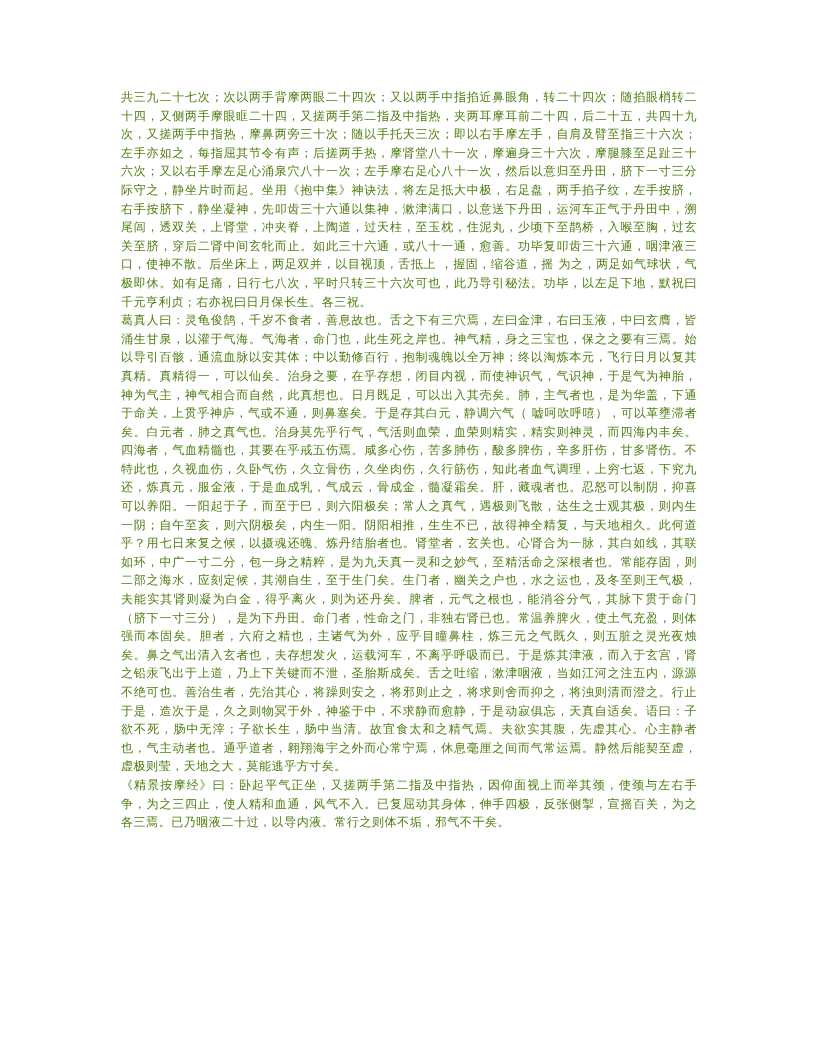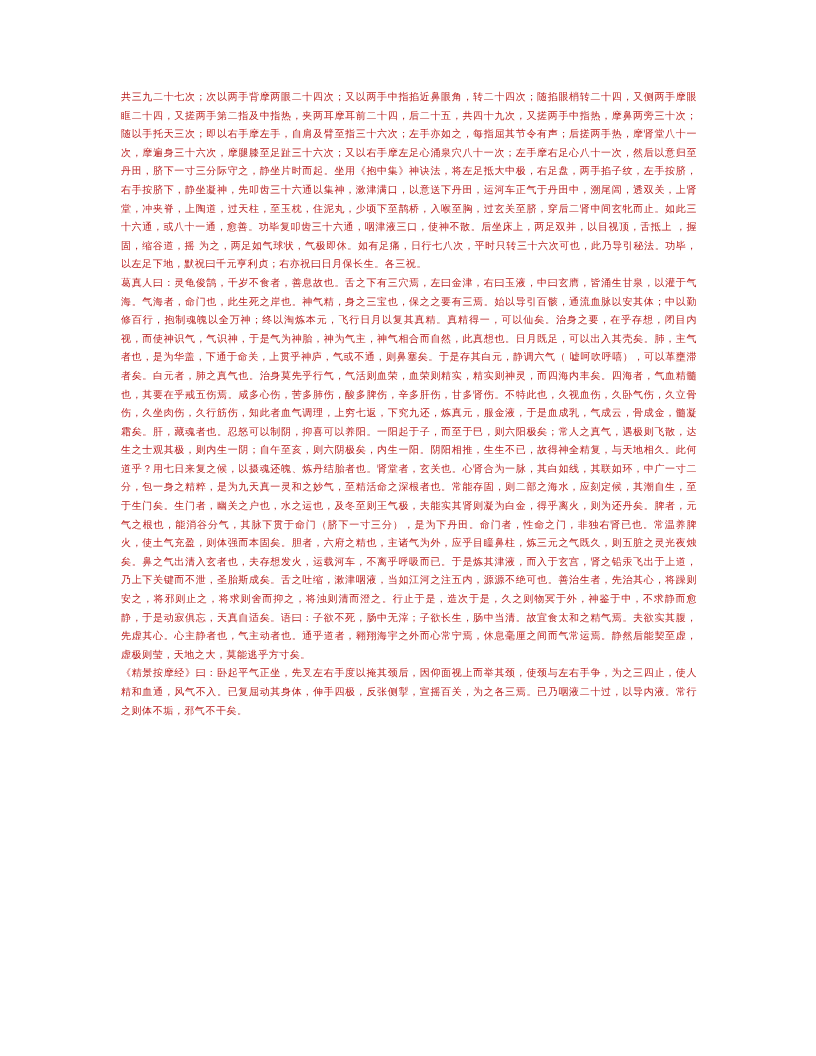--- a/index.html
+++ b/index.html
@@ -3,32 +3,32 @@
 <meta charset="utf-8">
 <style>
   html, body { margin: 0; padding: 0; background: #ffffff; }
   body { width: 816px; height: 1056px; position: relative; overflow: hidden; }
   .page {
     position: absolute;
     left: 121px;
     top: 88px;
     width: 576px;
     font-family: "DejaVu Serif", "Liberation Serif", serif;
-    font-size: 10px;
+    font-size: 12px;
     line-height: 18.6px;
-    color: #b91c1c;
+    color: #4d7c0f;
     letter-spacing: 0.55px;
   }
   .para {
     margin: 0;
     text-align: justify;
     text-align-last: left;
     word-break: break-all;
   }
 </style>
 </head>
 <body>
 
 <div class="page">
   <p class="para">共三九二十七次；次以两手背摩两眼二十四次；又以两手中指掐近鼻眼角，转二十四次；随掐眼梢转二十四，又侧两手摩眼眶二十四，又搓两手第二指及中指热，夹两耳摩耳前二十四，后二十五，共四十九次，又搓两手中指热，摩鼻两旁三十次；随以手托天三次；即以右手摩左手，自肩及臂至指三十六次；左手亦如之，每指屈其节令有声；后搓两手热，摩肾堂八十一次，摩遍身三十六次，摩腿膝至足趾三十六次；又以右手摩左足心涌泉穴八十一次；左手摩右足心八十一次，然后以意归至丹田，脐下一寸三分际守之，静坐片时而起。坐用《抱中集》神诀法，将左足抵大中极，右足盘，两手掐子纹，左手按脐，右手按脐下，静坐凝神，先叩齿三十六通以集神，漱津满口，以意送下丹田，运河车正气于丹田中，溯尾闾，透双关，上肾堂，冲夹脊，上陶道，过天柱，至玉枕，住泥丸，少顷下至鹊桥，入喉至胸，过玄关至脐，穿后二肾中间玄牝而止。如此三十六通，或八十一通，愈善。功毕复叩齿三十六通，咽津液三口，使神不散。后坐床上，两足双并，以目视顶，舌抵上 ，握固，缩谷道，摇 为之，两足如气球状，气极即休。如有足痛，日行七八次，平时只转三十六次可也，此乃导引秘法。功毕，以左足下地，默祝曰千元亨利贞；右亦祝曰日月保长生。各三祝。</p>
   <p class="para">葛真人曰：灵龟俊鹄，千岁不食者，善息故也。舌之下有三穴焉，左曰金津，右曰玉液，中曰玄膺，皆涌生甘泉，以灌于气海。气海者，命门也，此生死之岸也。神气精，身之三宝也，保之之要有三焉。始以导引百骸，通流血脉以安其体；中以勤修百行，抱制魂魄以全万神；终以淘炼本元，飞行日月以复其真精。真精得一，可以仙矣。治身之要，在乎存想，闭目内视，而使神识气，气识神，于是气为神胎，神为气主，神气相合而自然，此真想也。日月既足，可以出入其壳矣。肺，主气者也，是为华盖，下通于命关，上贯乎神庐，气或不通，则鼻塞矣。于是存其白元，静调六气（ 嘘呵吹呼嘻），可以革壅滞者矣。白元者，肺之真气也。治身莫先乎行气，气活则血荣，血荣则精实，精实则神灵，而四海内丰矣。四海者，气血精髓也，其要在乎戒五伤焉。咸多心伤，苦多肺伤，酸多脾伤，辛多肝伤，甘多肾伤。不特此也，久视血伤，久卧气伤，久立骨伤，久坐肉伤，久行筋伤，知此者血气调理，上穷七返，下究九还，炼真元，服金液，于是血成乳，气成云，骨成金，髓凝霜矣。肝，藏魂者也。忍怒可以制阴，抑喜可以养阳。一阳起于子，而至于巳，则六阳极矣；常人之真气，遇极则飞散，达生之士观其极，则内生一阴；自午至亥，则六阴极矣，内生一阳。阴阳相推，生生不已，故得神全精复，与天地相久。此何道乎？用七日来复之候，以摄魂还魄、炼丹结胎者也。肾堂者，玄关也。心肾合为一脉，其白如线，其联如环，中广一寸二分，包一身之精粹，是为九天真一灵和之妙气，至精活命之深根者也。常能存固，则二部之海水，应刻定候，其潮自生，至于生门矣。生门者，幽关之户也，水之运也，及冬至则王气极，夫能实其肾则凝为白金，得乎离火，则为还丹矣。脾者，元气之根也，能消谷分气，其脉下贯于命门（脐下一寸三分），是为下丹田。命门者，性命之门，非独右肾已也。常温养脾火，使土气充盈，则体强而本固矣。胆者，六府之精也，主诸气为外，应乎目瞳鼻柱，炼三元之气既久，则五脏之灵光夜烛矣。鼻之气出清入玄者也，夫存想发火，运载河车，不离乎呼吸而已。于是炼其津液，而入于玄宫，肾之铅汞飞出于上道，乃上下关键而不泄，圣胎斯成矣。舌之吐缩，漱津咽液，当如江河之注五内，源源不绝可也。善治生者，先治其心，将躁则安之，将邪则止之，将求则舍而抑之，将浊则清而澄之。行止于是，造次于是，久之则物冥于外，神鉴于中，不求静而愈静，于是动寂俱忘，天真自适矣。语曰：子欲不死，肠中无滓；子欲长生，肠中当清。故宜食太和之精气焉。夫欲实其腹，先虚其心。心主静者也，气主动者也。通乎道者，翱翔海宇之外而心常宁焉，休息毫厘之间而气常运焉。静然后能契至虚，虚极则莹，天地之大，莫能逃乎方寸矣。</p>
-  <p class="para">《精景按摩经》曰：卧起平气正坐，先叉左右手度以掩其颈后，因仰面视上而举其颈，使颈与左右手争，为之三四止，使人精和血通，风气不入。已复屈动其身体，伸手四极，反张侧掣，宣摇百关，为之各三焉。已乃咽液二十过，以导内液。常行之则体不垢，邪气不干矣。</p>
+  <p class="para">《精景按摩经》曰：卧起平气正坐，又搓两手第二指及中指热，因仰面视上而举其颈，使颈与左右手争，为之三四止，使人精和血通，风气不入。已复屈动其身体，伸手四极，反张侧掣，宣摇百关，为之各三焉。已乃咽液二十过，以导内液。常行之则体不垢，邪气不干矣。</p>
 </div>
 
 </body></html>

